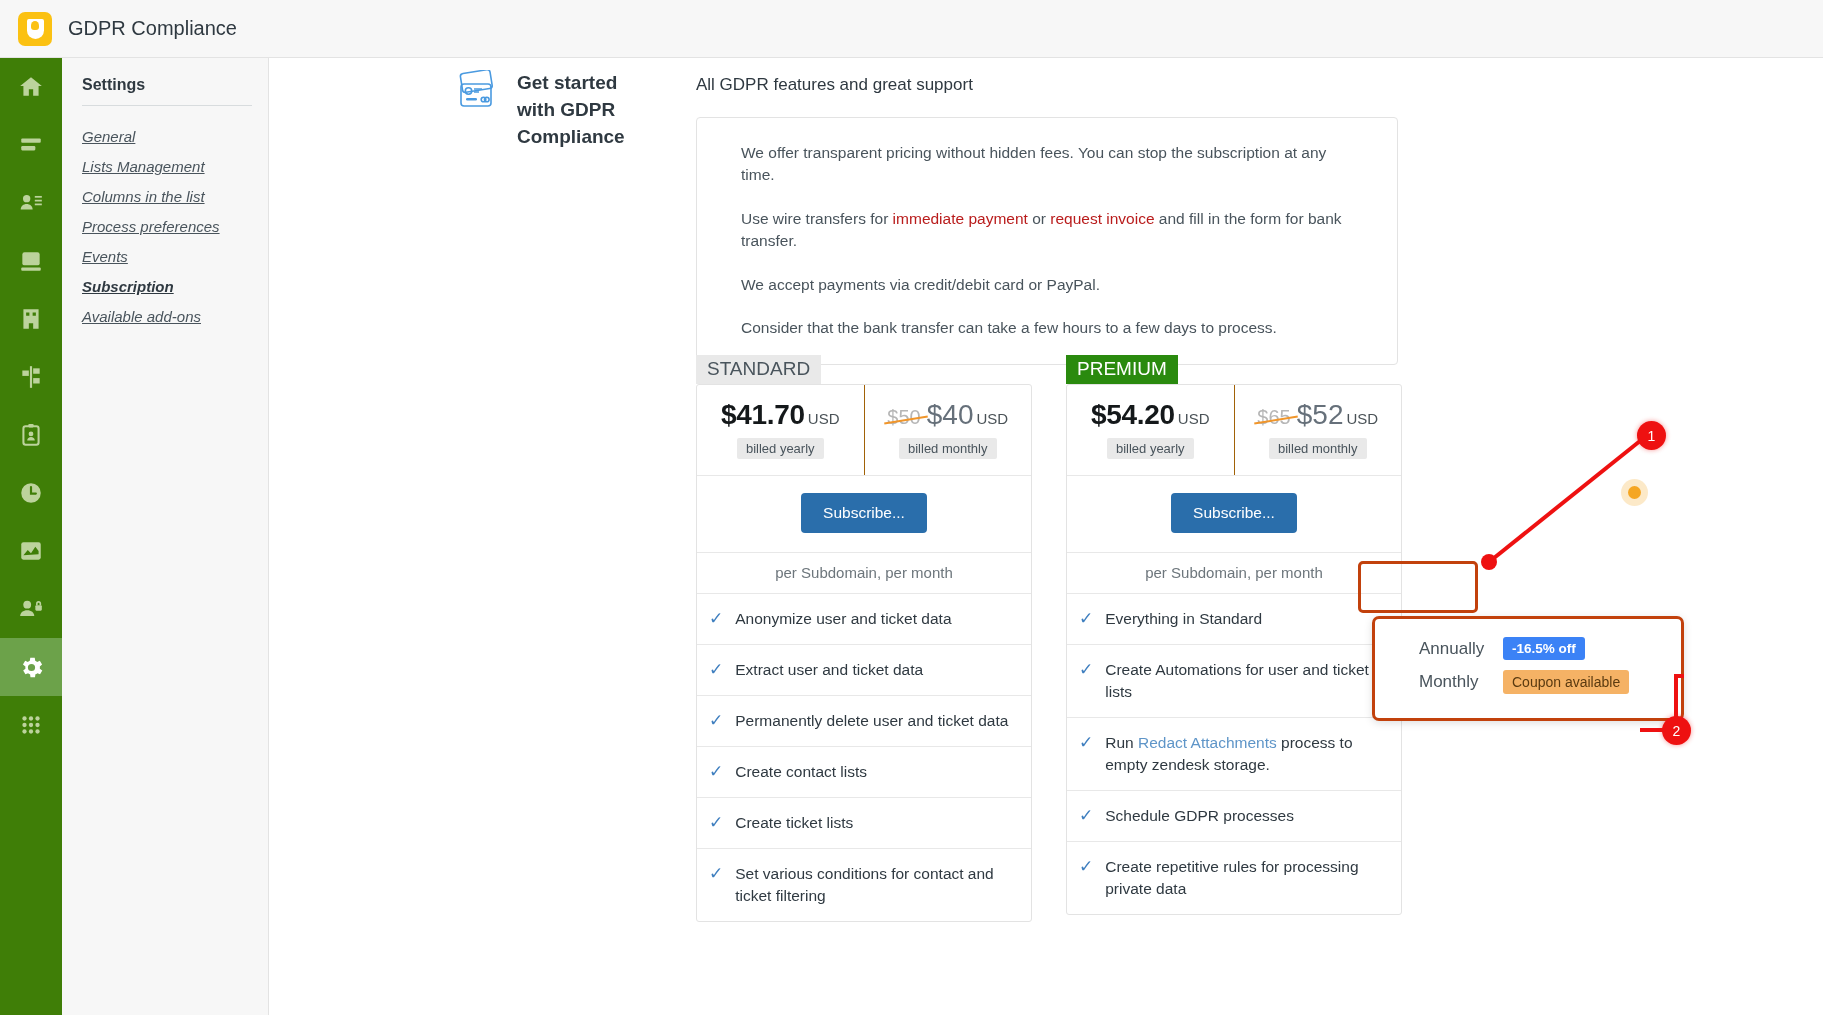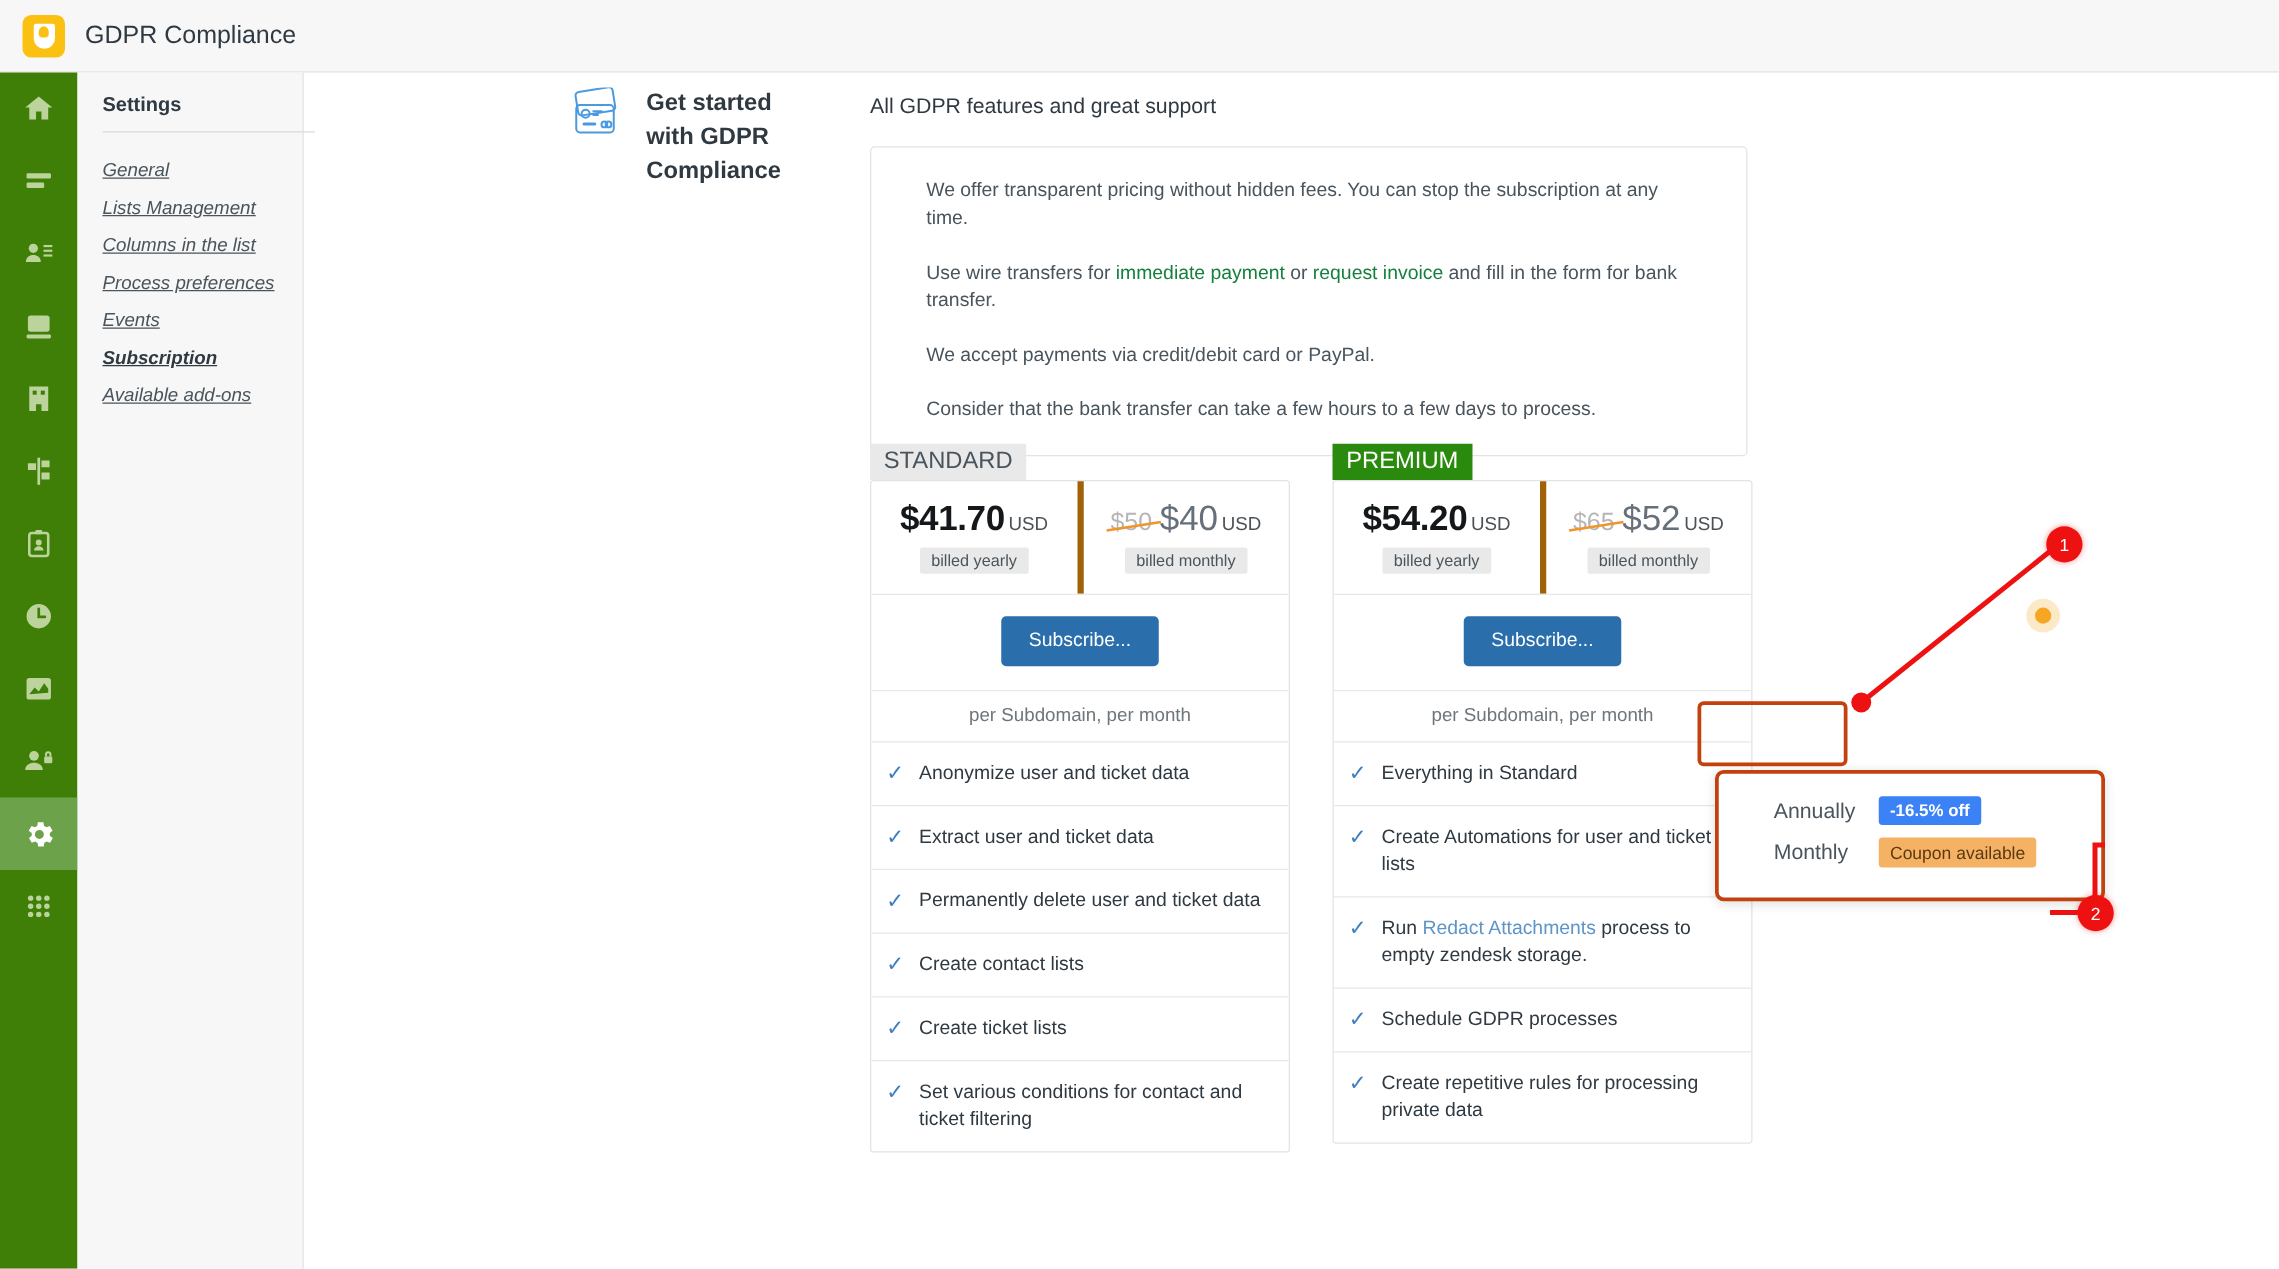--- a/index.html
+++ b/index.html
@@ -48,21 +48,21 @@
     display: flex; align-items: center; justify-content: center;
     cursor: pointer;
   }
   .rail-item.active { background: #6ca24a; }
   .rail-item svg { display: block; }
   .rail-item.active svg { fill: #ffffff; }
   .rail-spacer { height: 120px; }
 
   
   .settings-panel {
-    position: absolute; top: 58px; left: 62px; width: 181px; height: 957px;
+    position: absolute; top: 58px; left: 62px; width: 207px; height: 957px;
     background: #f7f7f7; border-right: 1px solid #e3e3e3;
     padding: 18px 0 0 20px;
   }
   .settings-title {
     font-size: 16px; font-weight: bold; color: #2f3941;
     padding-bottom: 11px; width: 170px;
     border-bottom: 1px solid #d8dcde;
   }
   .settings-links { margin-top: 22px; font-style: italic; }
   .settings-link {
@@ -91,21 +91,21 @@
   }
   .info-box {
     border: 1px solid #e3e3e3; border-radius: 4px;
     padding: 24px 34px 24px 44px; width: 702px;
     background: #fff;
   }
   .info-box p {
     margin: 0 0 21px 0; font-size: 15.5px; line-height: 1.45; color: #49545c;
   }
   .info-box p:last-child { margin-bottom: 0; }
-  .info-box a { color: #15803d; text-decoration: none; cursor: pointer; }
+  .info-box a { color: #b91c1c; text-decoration: none; cursor: pointer; }
 
   
   .plans {
     position: absolute; top: 355px; left: 696px;
     display: flex; gap: 26px;
   }
   .plan { width: 344px; position: relative; }
   .plan-badge {
     display: inline-block; font-size: 19px; padding: 3px 11px 5px 11px;
     line-height: 1.12;
@@ -113,21 +113,21 @@
   .plan-badge.standard { background: #e9e9e9; color: #49545c; }
   .plan-badge.premium { background: #2a8a0e; color: #ffffff; }
   .plan-card {
     border: 1px solid #e3e3e3; border-radius: 3px; background: #fff;
     width: 336px;
   }
   .price-row { display: flex; }
   .price-cell {
     flex: 1; padding: 14px 0 16px 0; text-align: center;
   }
-  .price-cell.yearly { border-right: 5px solid #a16207; }
+  .price-cell.yearly { border-right: 1px solid #a16207; }
   .price-main {
     font-size: 28px; font-weight: bold; color: #14181a; letter-spacing: -0.3px;
   }
   .price-cur { font-size: 15px; color: #4a5257; font-weight: normal; margin-left: 3px; }
   .price-old {
     font-size: 20px; color: #b6b6b6; position: relative; margin-right: 6px;
     display: inline-block;
   }
   .price-old::after {
     content: ""; position: absolute; left: -3px; right: -8px; top: 54%;

